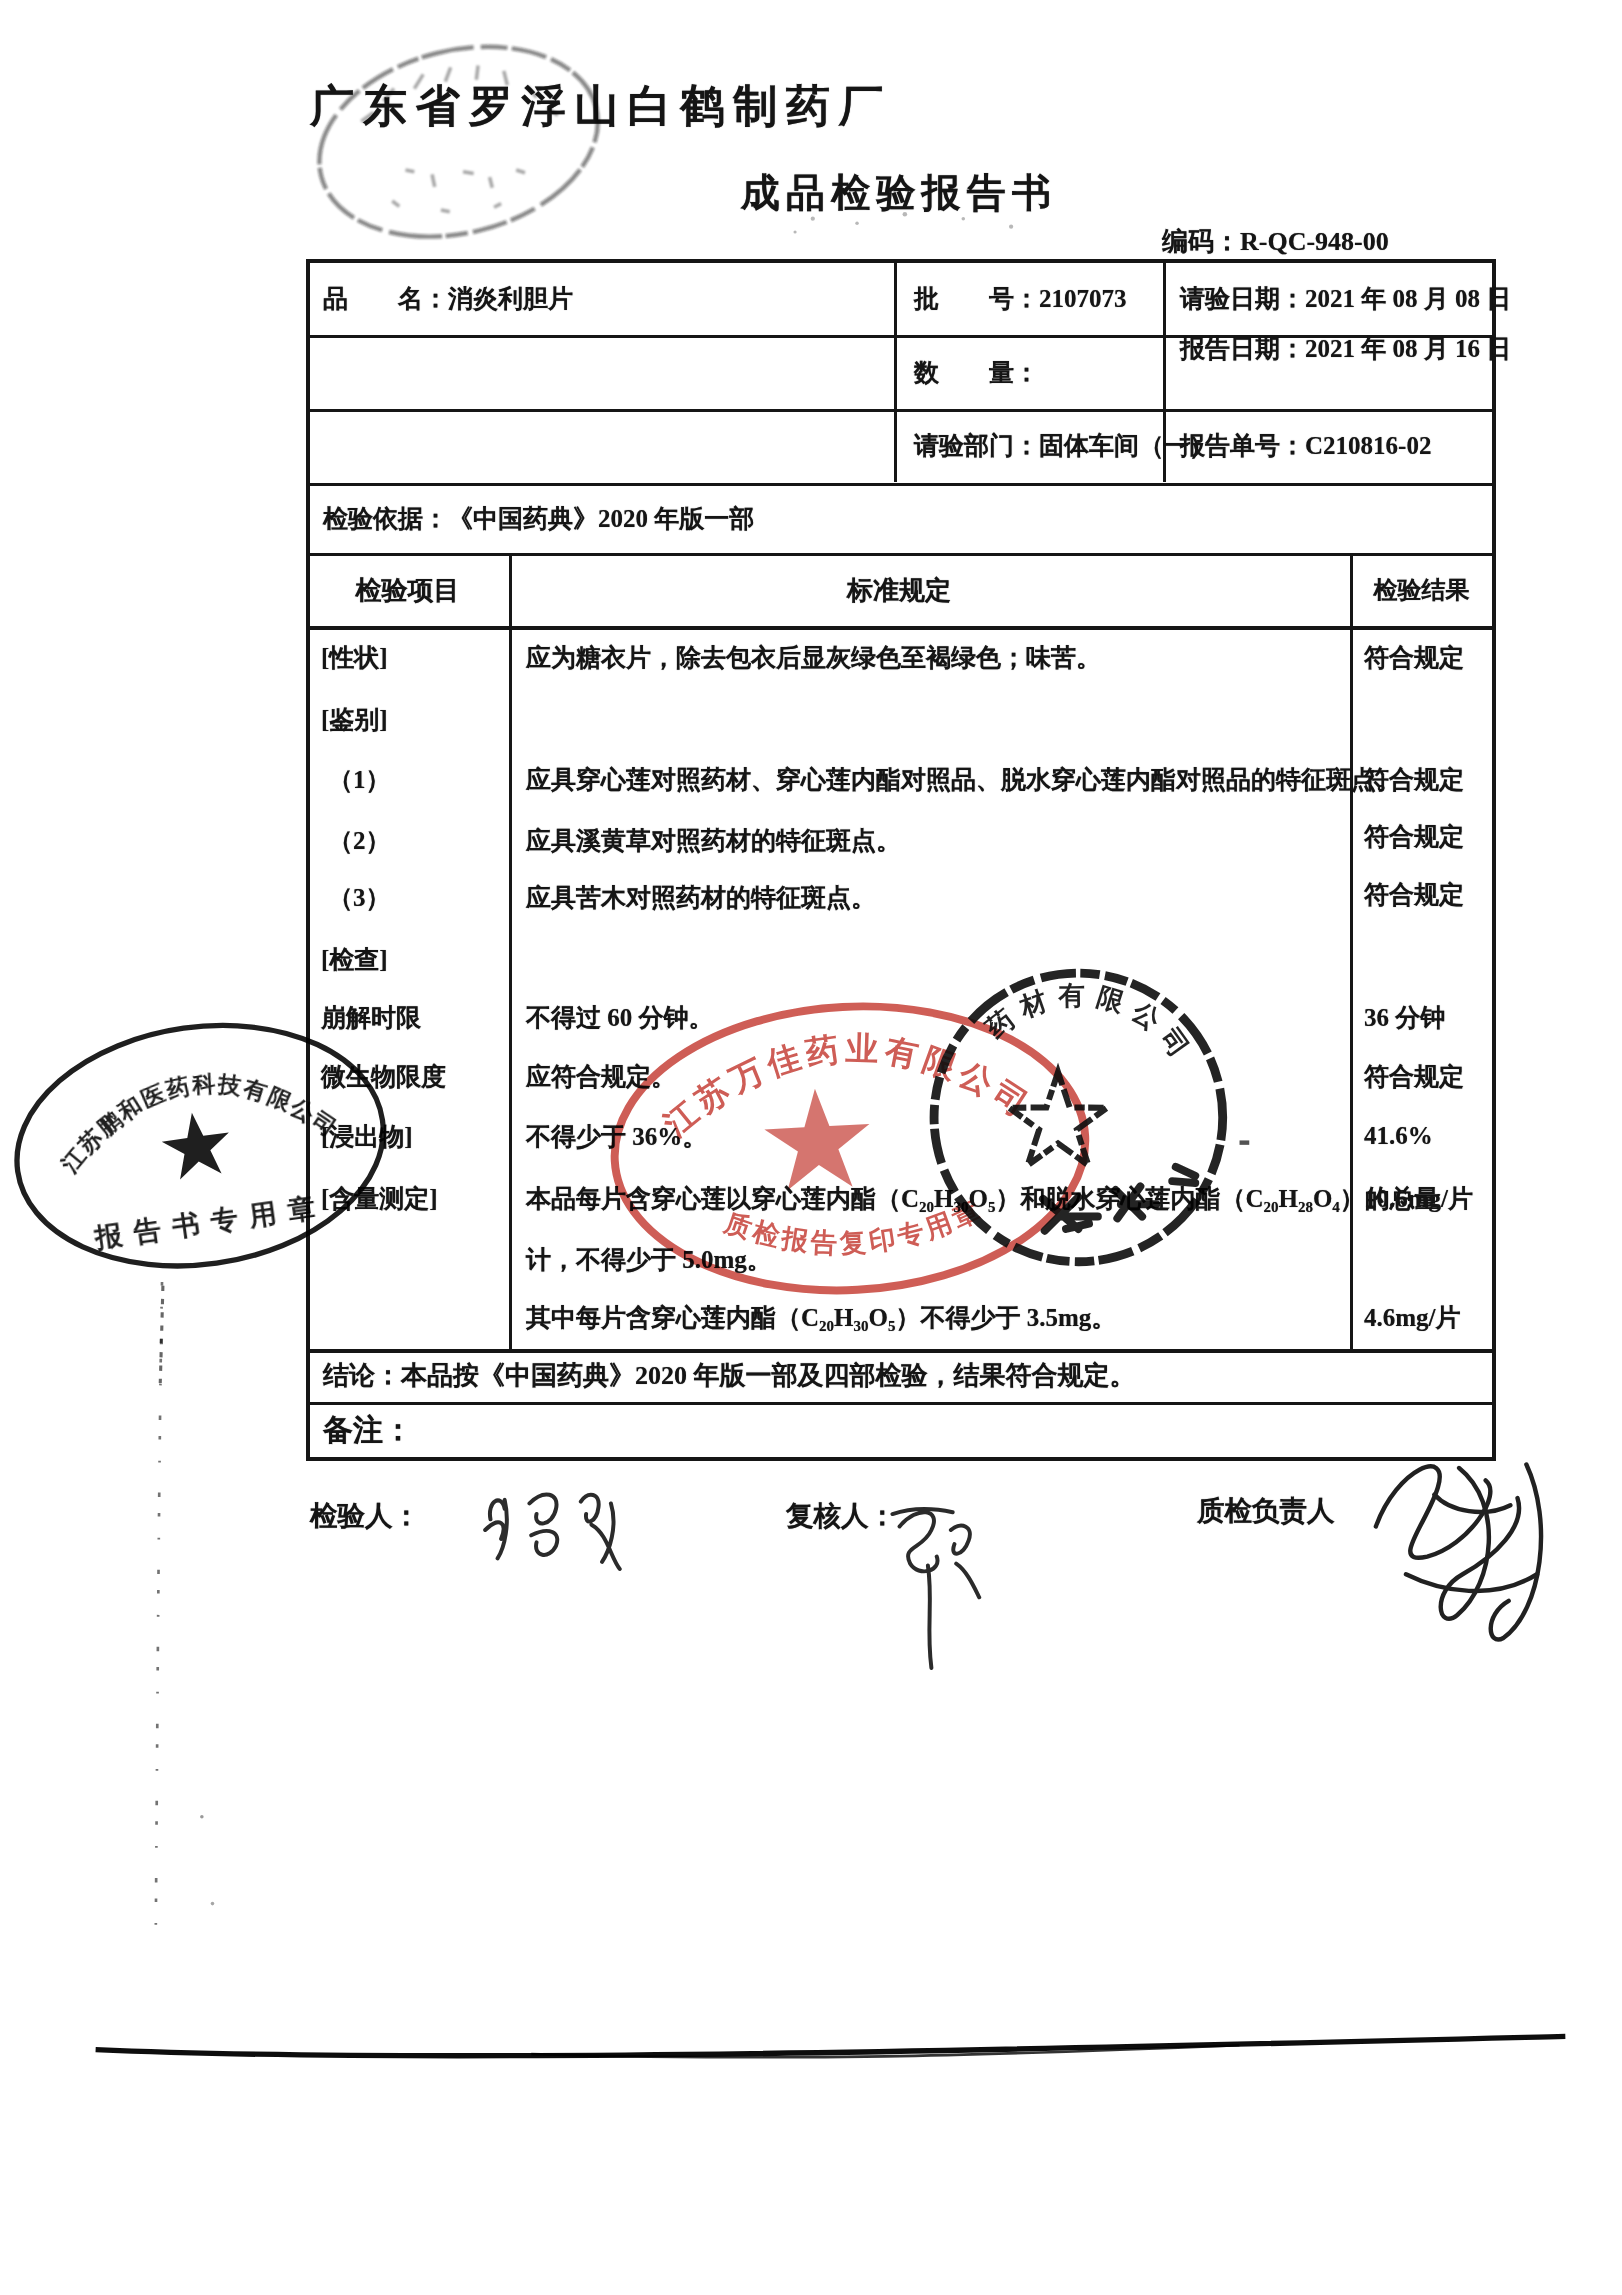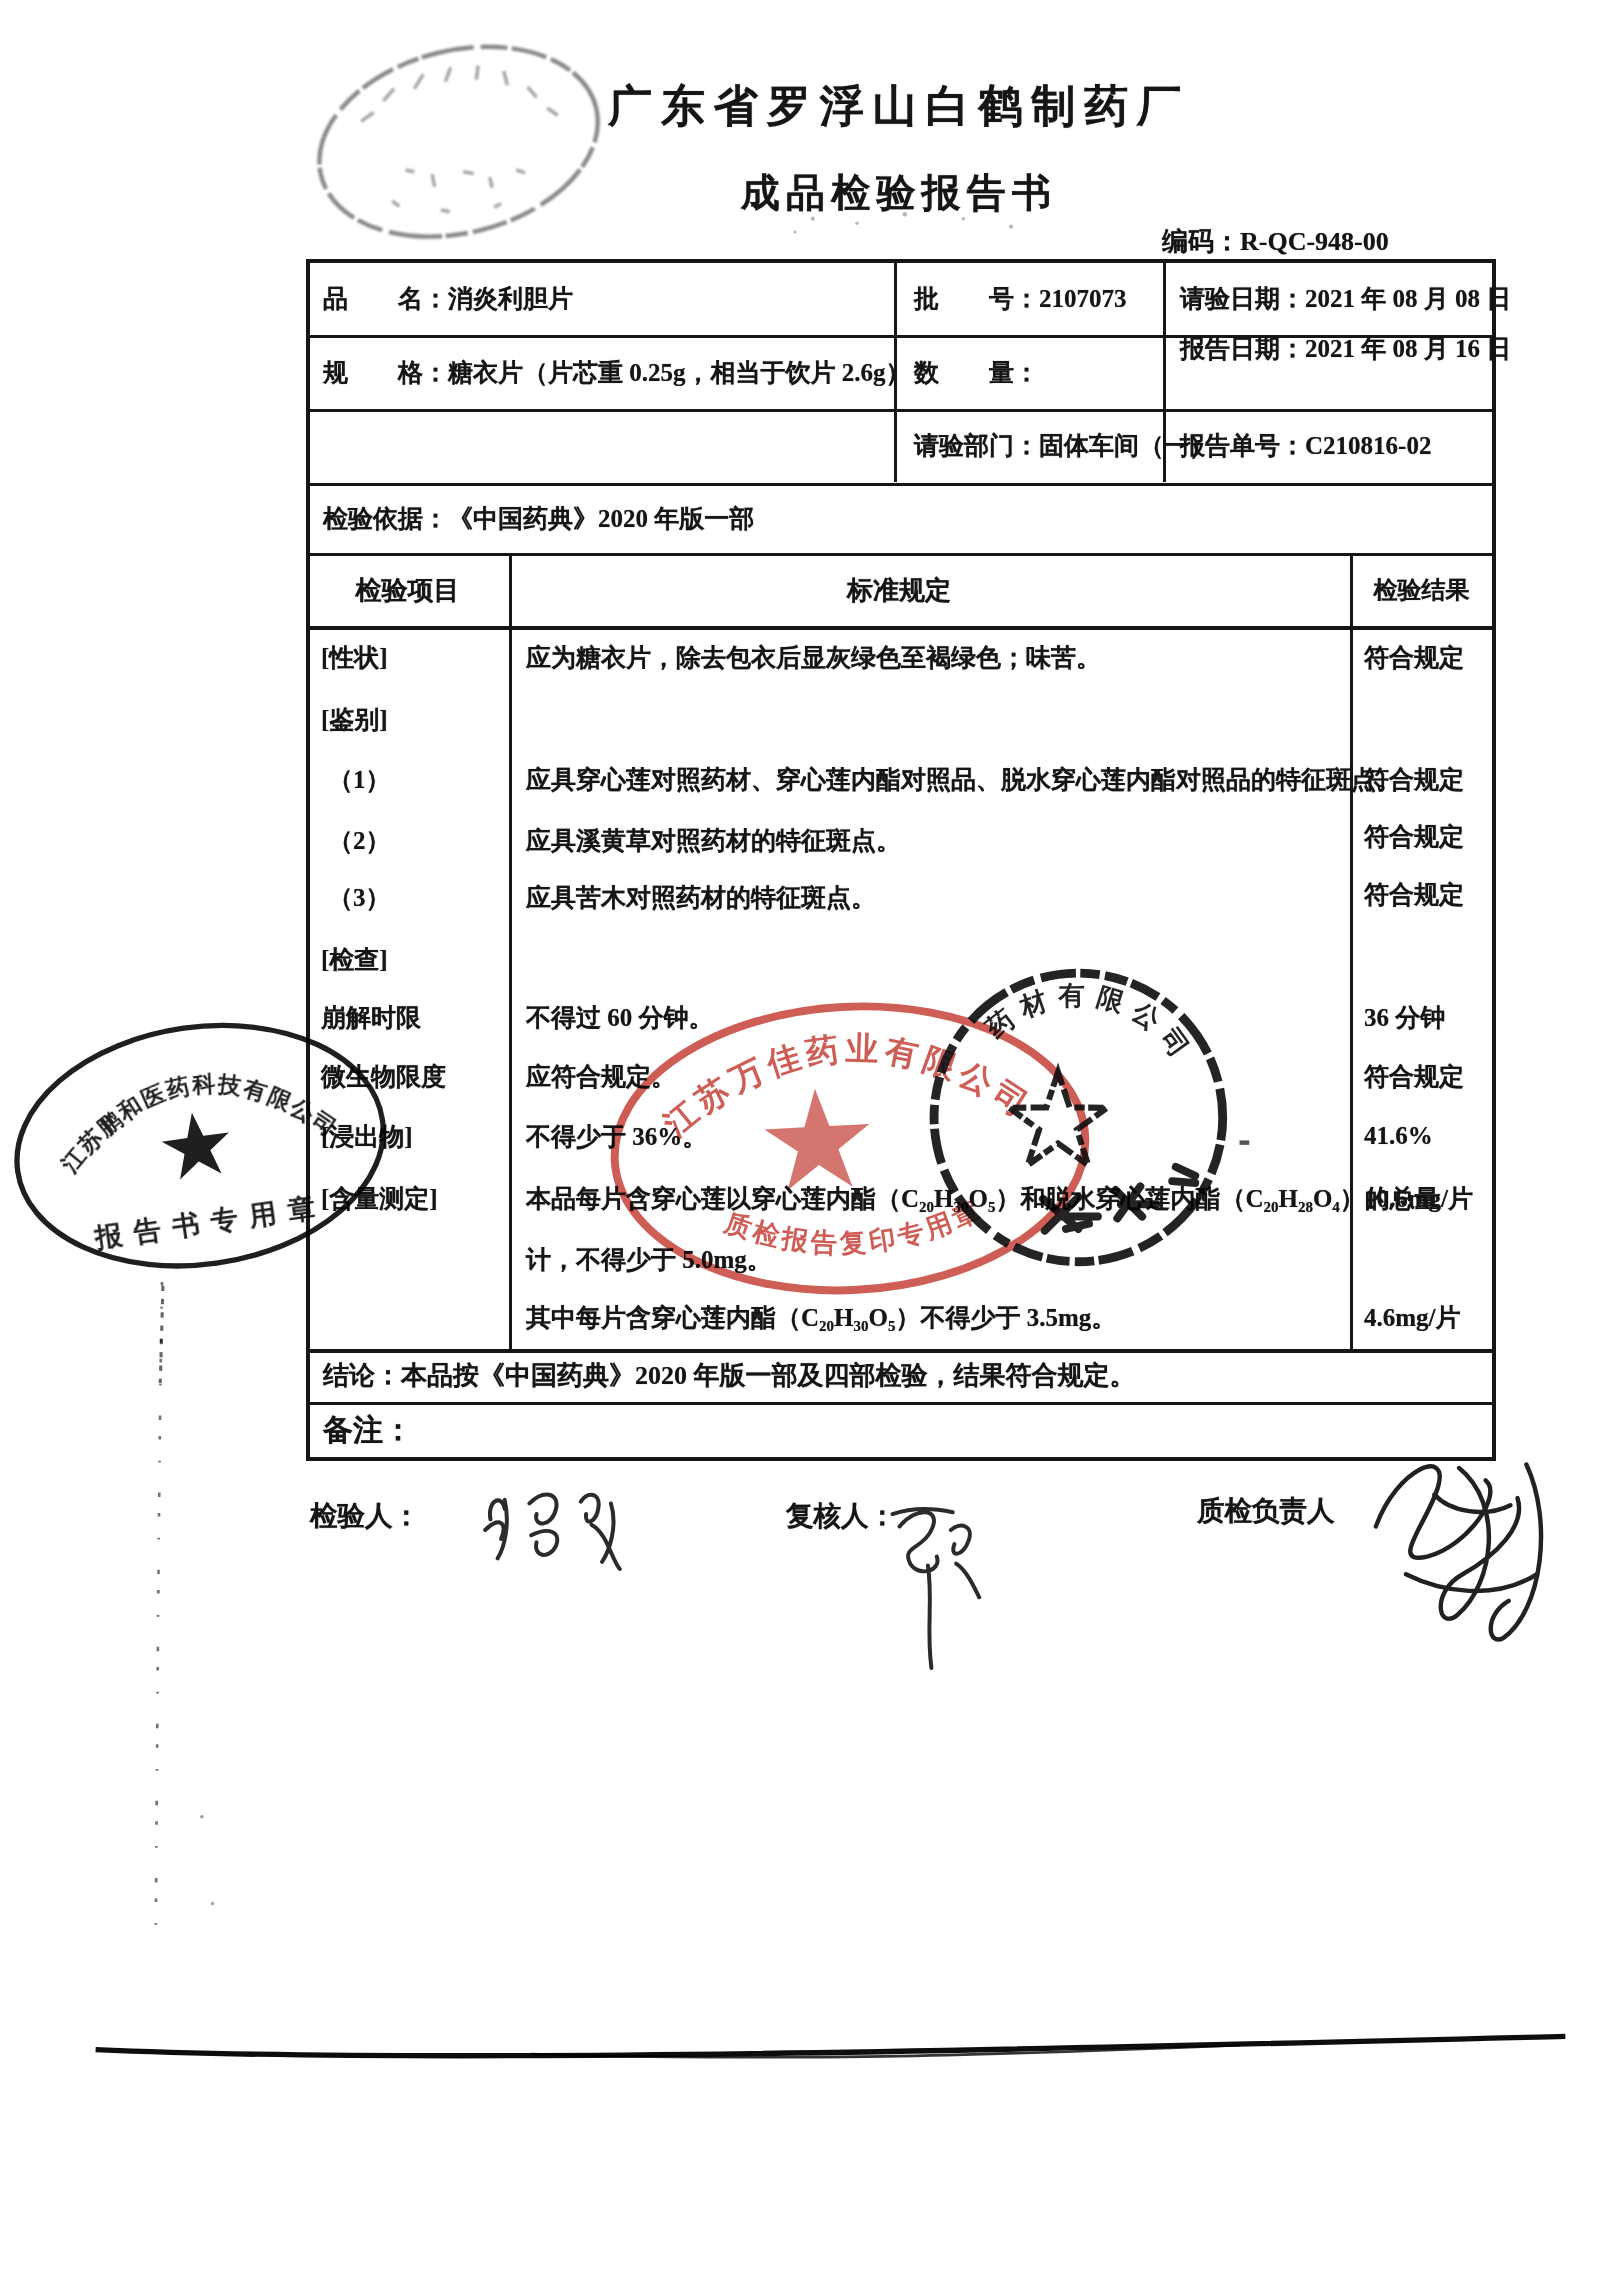--- a/index.html
+++ b/index.html
@@ -3,21 +3,21 @@
 <meta charset="utf-8">
 <style>
   html,body{margin:0;padding:0;background:#fff;}
   #page{position:relative;width:1622px;height:2295px;background:#ffffff;overflow:hidden;
         font-family:"Liberation Serif","DejaVu Serif",serif;color:#151515;}
   .t{position:absolute;white-space:nowrap;font-weight:bold;transform:translateY(-50%);
      text-shadow:0 0 0.9px rgba(10,10,10,.6);}
   .hl{position:absolute;background:#161616;height:2.7px;}
   .vl{position:absolute;background:#161616;width:2.7px;}
   .ctrbox{text-align:center;}
-  #company{left:310px;width:1178px;top:106px;text-align:center;font-size:44px;letter-spacing:8.9px;}
+  #company{left:310px;width:1178px;top:106px;text-align:left;font-size:44px;letter-spacing:8.9px;}
   #doctitle{left:310px;width:1178px;top:193px;text-align:center;font-size:39px;letter-spacing:6.2px;}
   #codeline{left:1162px;top:241px;font-size:26px;}
   .info{font-size:25px;}
   .spec-item{font-size:25px;}
   svg text{font-family:"Liberation Serif","DejaVu Serif",serif;font-weight:bold;}
   #overlay{position:absolute;left:0;top:0;pointer-events:none;mix-blend-mode:multiply;}
 </style>
 </head>
 <body>
 
@@ -39,21 +39,20 @@
   <div class="vl" style="left:306px;top:259px;height:1201px;width:3.5px"></div>
   <div class="vl" style="left:1492px;top:259px;height:1201px;width:3.5px"></div>
   <div class="vl" style="left:894px;top:259px;height:223px"></div>
   <div class="vl" style="left:1163px;top:259px;height:223px"></div>
   <div class="vl" style="left:509px;top:553px;height:796px"></div>
   <div class="vl" style="left:1350px;top:553px;height:796px"></div>
 
   <div class="t info" style="left:323px;top:298px">品　　名：消炎利胆片</div>
   <div class="t info" style="left:914px;top:298px">批　　号：2107073</div>
   <div class="t info" style="left:1180px;top:298px">请验日期：2021 年 08 月 08 日</div>
-  <div class="t info" style="left:323px;top:372px">规　　格：糖衣片（片芯重 0.25g，相当于饮片 2.6g）</div>
   <div class="t info" style="left:914px;top:372px">数　　量：</div>
   <div class="t info" style="left:1180px;top:348px">报告日期：2021 年 08 月 16 日</div>
   <div class="t info" style="left:914px;top:445px">请验部门：固体车间（一）</div>
   <div class="t info" style="left:1180px;top:445px">报告单号：C210816-02</div>
   <div class="t info" style="left:323px;top:518px">检验依据：《中国药典》2020 年版一部</div>
 
   <div class="t ctrbox" style="left:310px;width:195px;top:590px;font-size:26px">检验项目</div>
   <div class="t ctrbox" style="left:509px;width:780px;top:590px;font-size:26px">标准规定</div>
   <div class="t ctrbox" style="left:1350px;width:143px;top:590px;font-size:24px">检验结果</div>
 

